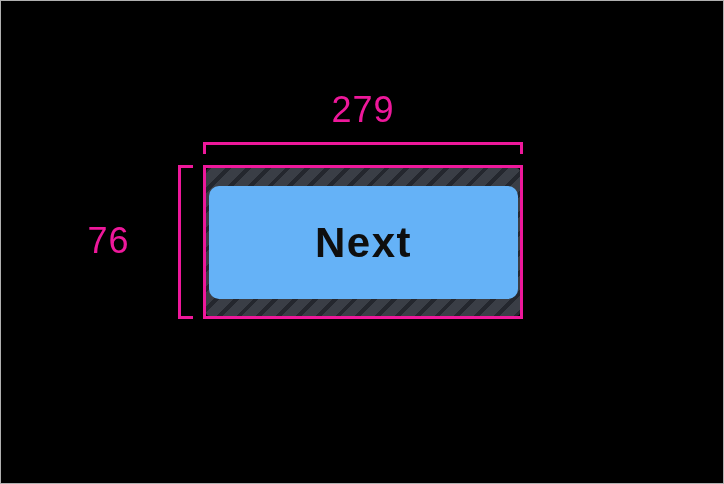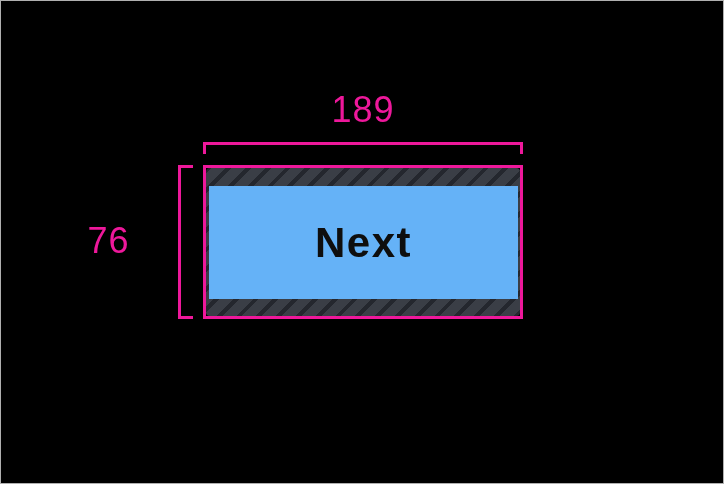--- a/index.html
+++ b/index.html
@@ -84,39 +84,39 @@
       var(--hatch-base) 14px
     );
   }
   .next-btn {
     position: absolute;
     left: 3px;
     right: 2px;
     top: 18px;
     bottom: 17px;
     border: none;
-    border-radius: 0;
+    border-radius: 10px;
     background: var(--btn-fill);
     color: var(--btn-text);
     font-family: "Liberation Sans", "DejaVu Sans", sans-serif;
     font-size: 42px;
     font-weight: 600;
     letter-spacing: 1.5px;
     display: flex;
     align-items: center;
     justify-content: center;
     cursor: pointer;
   }
 </style>
 </head>
 <body>
 
 <div class="screen">
 
-  <div class="dim-label dim-width">189</div>
+  <div class="dim-label dim-width">279</div>
 
   <div class="measure-h"></div>
 
   <div class="dim-label dim-height">76</div>
 
   <div class="measure-v"></div>
 
   <div class="selection-box">
     <div class="padding-hatch">
       <button class="next-btn">

